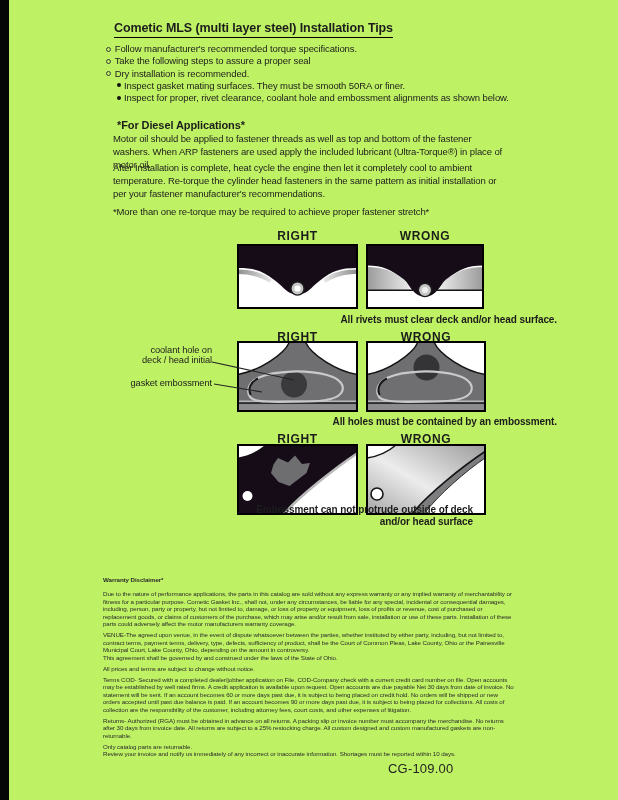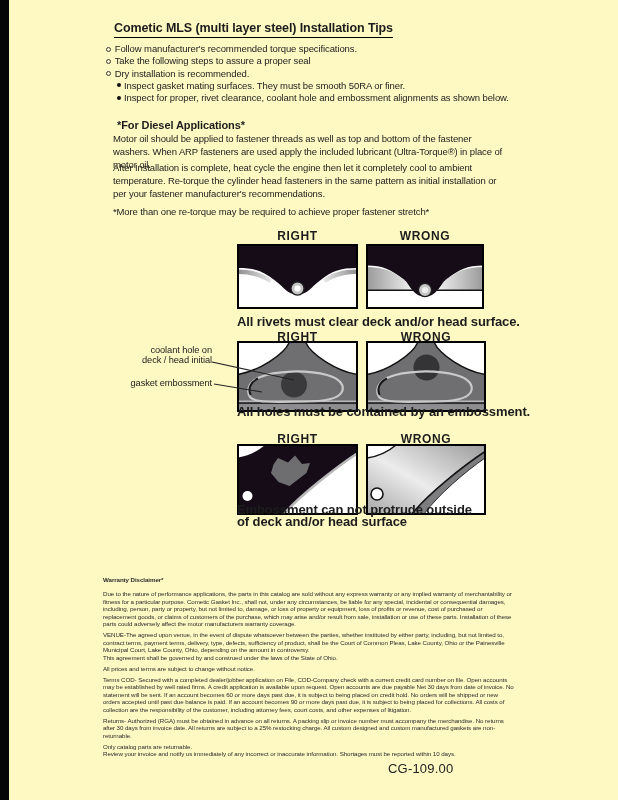--- a/index.html
+++ b/index.html
@@ -1,37 +1,37 @@
 <!DOCTYPE html>
 <html><head>
 <meta charset="utf-8">
 <style>
   html,body{margin:0;padding:0;background:#ffffff;}
   body{width:618px;height:800px;font-family:"Liberation Sans",sans-serif;color:#1c1c1c;}
-  .page{position:relative;width:618px;height:800px;background:#fef9c3;overflow:hidden;}
+  .page{position:relative;width:618px;height:800px;background:#bef264;overflow:hidden;}
   .edge-bar{position:absolute;left:0;top:0;width:9px;height:800px;background:#060606;}
 
   .title{position:absolute;left:114px;top:21px;margin:0;font-size:12.5px;font-weight:bold;
          letter-spacing:-0.1px;border-bottom:1.8px solid #000;padding-bottom:1.5px;white-space:nowrap;}
 
   .bullets{position:absolute;left:106px;top:43px;font-size:9.5px;line-height:12.3px;letter-spacing:-0.1px;width:440px;}
   .b-row{display:flex;align-items:flex-start;}
   .b-row.l2{padding-left:11px;}
   .marker-o{flex:none;width:3.2px;height:3.2px;border:1px solid #3a3a3a;border-radius:50%;margin:3.6px 3.5px 0 0;}
   .marker-f{flex:none;width:4px;height:4px;background:#111;border-radius:50%;margin:3.6px 3px 0 0;}
 
   .diesel-h{position:absolute;left:113px;top:115px;margin:4px;font-size:11px;font-weight:bold;letter-spacing:-0.1px;}
   .para{position:absolute;left:113px;width:394px;font-size:9.5px;line-height:13.1px;letter-spacing:-0.12px;}
   #para1{top:132px;}
   #para2{top:161px;}
   #note{top:205px;}
 
   .dlabel{position:absolute;font-size:12px;font-weight:bold;letter-spacing:0.6px;text-align:center;}
   .dbox{position:absolute;}
-  .caption{position:absolute;left:237px;font-size:13px;font-weight:bold;letter-spacing:-0.1px;}
+  .caption{position:absolute;left:237px;font-size:10px;font-weight:bold;letter-spacing:-0.1px;text-align:right;}
   #cap3{width:236px;line-height:12.2px;}
 
   .ann{position:absolute;font-size:9.3px;line-height:10.2px;text-align:right;width:122px;left:90px;letter-spacing:-0.1px;}
   #ann-coolant{top:345px;}
   #ann-emboss{top:378px;}
   .leaders{position:absolute;left:118px;top:340px;z-index:5;}
 
   .legal{position:absolute;left:103px;top:576px;width:412px;font-size:6.2px;line-height:7.45px;
          letter-spacing:-0.08px;color:#2b2b2b;}
   .legal p{margin:0 0 3.6px 0;}
@@ -157,21 +157,21 @@
     <path d="M13.5,56.5 C8.5,50 12,41 22,36.5 C38,29.5 69,28.5 90,34 C103,37.5 108.5,44.5 104.5,51.5 C100.5,58 88,60.5 68,60.5 C48,60.5 19,62.5 13.5,56.5 Z" stroke="#c9c9c9" stroke-width="2.2" fill="none"></path>
     <path d="M21,37.5 C13.5,41 10.5,48 13.8,54" stroke="#161616" stroke-width="2" fill="none"></path>
     <rect x="1" y="1" width="118" height="69" fill="none" stroke="#000" stroke-width="2"></rect>
   </svg>
 
   <svg class="leaders" width="190" height="60" viewBox="0 0 190 60">
     <line x1="94" y1="22" x2="176" y2="40" stroke="#222" stroke-width="1.1"></line>
     <line x1="96" y1="44" x2="144" y2="52" stroke="#222" stroke-width="1.1"></line>
   </svg>
 
-  <span class="caption" style="top:404px;width:320px;">All holes must be contained by an embossment.</span>
+  <span class="caption" style="top:416px;width:320px;">All holes must be contained by an embossment.</span>
 
   <span class="dlabel" style="left:237px;top:432px;width:121px;">RIGHT</span>
   <span class="dlabel" style="left:366px;top:432px;width:120px;">WRONG</span>
 
   <svg class="dbox" style="left:237px;top:444px;" width="121" height="71" viewBox="0 0 121 71">
     <rect x="0" y="0" width="121" height="71" fill="#fff"></rect>
     <path d="M28,1 L120,1 L120,9.5 C99,23.5 63,51.5 47,70 L1,70 L1,13.5 C11,12 20.5,7.5 28,1 Z" fill="#150c18"></path>
     <path d="M47,70 C63,51.5 99,23.5 120,9.5" stroke="#b9b9b9" stroke-width="2.6" fill="none"></path>
     <polygon points="41,14 51,18.5 58,11.5 65,20 73,19 69.5,29 61,35.5 52.5,42 41.5,38 34,29 36.5,20.5" fill="#6e6e70"></polygon>
     <circle cx="10.5" cy="52" r="5" fill="#ffffff"></circle>

